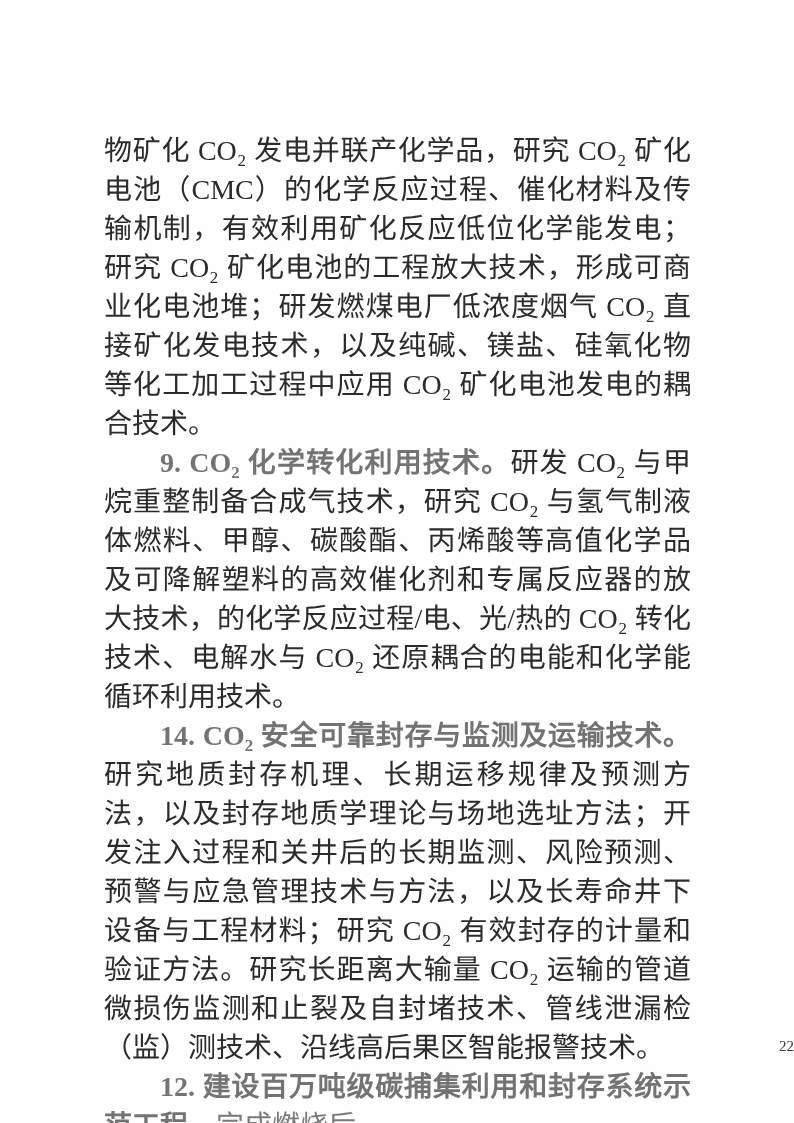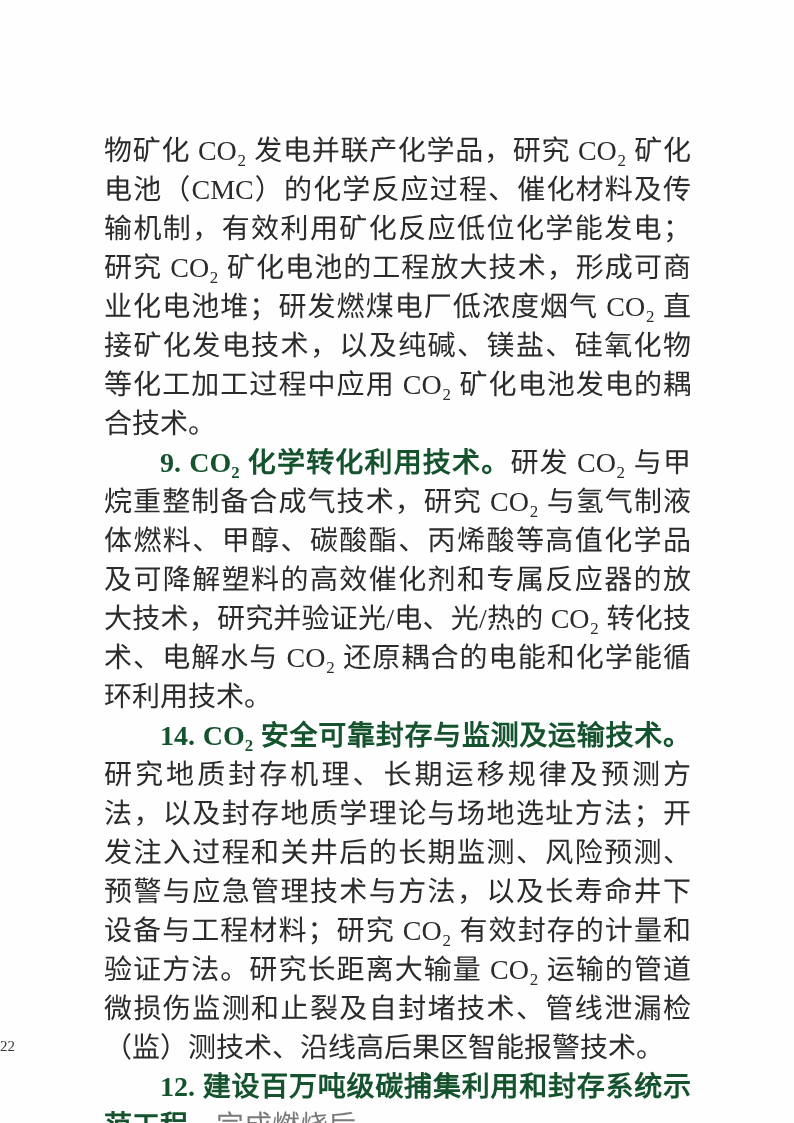--- a/index.html
+++ b/index.html
@@ -28,50 +28,50 @@
   }
   .para {
     margin: 0;
     padding: 0;
   }
   .para.indented {
     text-indent: 2em;
   }
   .para-lead {
     font-weight: bold;
-    color: #14532d;
+    color: #737373;
   }
   .para-text {
     color: #2b2b2b;
   }
   .para-text.light {
     color: #7a7a7a;
   }
   .page-number {
     position: absolute;
     top: 1036px;
     left: 0;
     width: 100%;
-    text-align: left;
+    text-align: right;
     font-size: 15px;
     line-height: 20px;
     color: #3a3a3a;
     font-family: "Liberation Serif", "DejaVu Serif", serif;
   }
 </style>
 </head>
 <body>
 
 <div class="page">
 
   <div class="text-content">
 
     <p class="para"><span class="para-text">物矿化 CO₂ 发电并联产化学品，研究 CO₂ 矿化电池（CMC）的化学反应过程、催化材料及传输机制，有效利用矿化反应低位化学能发电；研究 CO₂ 矿化电池的工程放大技术，形成可商业化电池堆；研发燃煤电厂低浓度烟气 CO₂ 直接矿化发电技术，以及纯碱、镁盐、硅氧化物等化工加工过程中应用 CO₂ 矿化电池发电的耦合技术。</span></p>
 
-    <p class="para indented"><span class="para-lead">9. CO₂ 化学转化利用技术。</span><span class="para-text">研发 CO₂ 与甲烷重整制备合成气技术，研究 CO₂ 与氢气制液体燃料、甲醇、碳酸酯、丙烯酸等高值化学品及可降解塑料的高效催化剂和专属反应器的放大技术，研究并验证光/电、光/热的 CO₂ 转化技术、电解水与 CO₂ 还原耦合的电能和化学能循环利用技术。</span></p>
+    <p class="para indented"><span class="para-lead">9. CO₂ 化学转化利用技术。</span><span class="para-text">研发 CO₂ 与甲烷重整制备合成气技术，研究 CO₂ 与氢气制液体燃料、甲醇、碳酸酯、丙烯酸等高值化学品及可降解塑料的高效催化剂和专属反应器的放大技术，的化学反应过程/电、光/热的 CO₂ 转化技术、电解水与 CO₂ 还原耦合的电能和化学能循环利用技术。</span></p>
 
 
     <p class="para indented"><span class="para-lead">14. CO₂ 安全可靠封存与监测及运输技术。</span><span class="para-text">研究地质封存机理、长期运移规律及预测方法，以及封存地质学理论与场地选址方法；开发注入过程和关井后的长期监测、风险预测、预警与应急管理技术与方法，以及长寿命井下设备与工程材料；研究 CO₂ 有效封存的计量和验证方法。研究长距离大输量 CO₂ 运输的管道微损伤监测和止裂及自封堵技术、管线泄漏检（监）测技术、沿线高后果区智能报警技术。</span></p>
 
     <p class="para indented"><span class="para-lead">12. 建设百万吨级碳捕集利用和封存系统示范工程。</span><span class="para-text light">完成燃烧后</span></p>
 
   </div>
 
   <div class="page-number">22</div>
 

